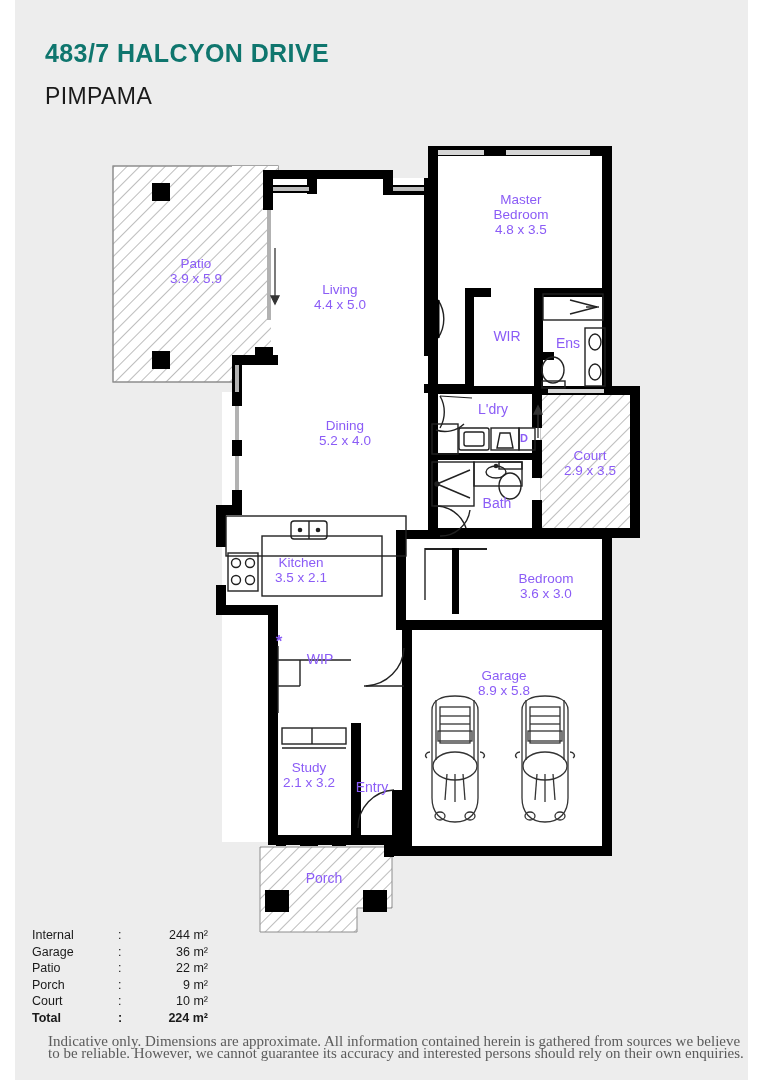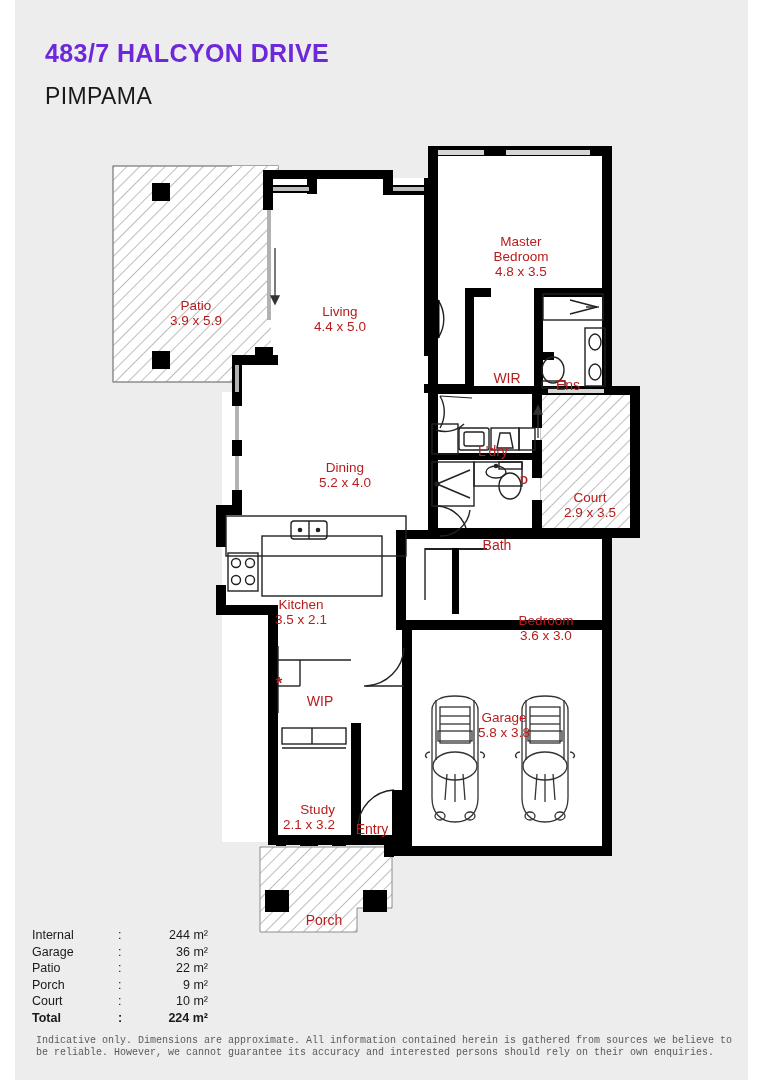--- a/index.html
+++ b/index.html
@@ -35,21 +35,21 @@
   #title-block {
     position: absolute;
     left: 45px;
     top: 38px;
     width: 600px;
   }
   #addr-line1 {
     font-size: 25px;
     font-weight: bold;
     letter-spacing: 0.4px;
-    color: #6d28d9;
+    color: #0f766e;
     line-height: 30px;
     white-space: nowrap;
   }
   #addr-line2 {
     font-size: 23px;
     font-weight: normal;
     letter-spacing: 0.4px;
     color: #1a1a1a;
     line-height: 26px;
     margin-top: 15px;
@@ -63,26 +63,25 @@
     top: 0px;
     width: 763px;
     height: 1080px;
   }
   #plan svg { display: block; }
 
   
   .rlabel {
     position: absolute;
     text-align: center;
-    color: #b91c1c;
+    color: #8b5cf6;
     line-height: 1.12;
     white-space: nowrap;
     transform: translateX(-50%);
     pointer-events: none;
-    margin-top: 42px;
   }
   .rname { font-size: 13.5px; }
   .rdim  { font-size: 13.5px; }
   .small .rname { font-size: 14px; }
   .tiny  { font-size: 11px; }
 
   
   #legend {
     position: absolute;
     left: 32px;
@@ -98,27 +97,27 @@
     vertical-align: baseline;
   }
   .lg-name  { width: 86px; text-align: left; margin-left: 40px; }
   .lg-colon { width: 16px; text-align: left; }
   .lg-val   { width: 74px; text-align: right; padding-right: 2px; }
   .lg-total td { font-weight: bold; }
 
   
   #disclaimer {
     position: absolute;
-    left: 36px;
+    left: 48px;
     top: 1035px;
     width: 706px;
-    font-size: 10px;
+    font-size: 15px;
     line-height: 12px;
     color: #5b5b5b;
-    font-family: Liberation Mono, monospace;
+    font-family: Liberation Serif, serif;
   }
 </style>
 </head>
 <body>
 
 <div id="page">
   <div id="sheet"></div>
 
   <div id="title-block">
     <div id="addr-line1">483/7 HALCYON DRIVE</div>
@@ -387,21 +386,21 @@
         </g>
       </g>
     </svg>
   </div>
 
   <div class="rlabel" style="left:196px; top:256px;">
     <div class="rname">Patio</div>
     <div class="rdim">3.9 x 5.9</div>
   </div>
 
-  <div class="rlabel" style="left:340px; top:262px;">
+  <div class="rlabel" style="left:340px; top:282px;">
     <div class="rname">Living</div>
     <div class="rdim">4.4 x 5.0</div>
   </div>
 
   <div class="rlabel" style="left:521px; top:192px;">
     <div class="rname">Master</div>
     <div class="rname">Bedroom</div>
     <div class="rdim">4.8 x 3.5</div>
   </div>
 
@@ -440,24 +439,24 @@
     <div class="rname">WIP</div>
   </div>
 
   <div class="rlabel" style="left:546px; top:571px;">
     <div class="rname">Bedroom</div>
     <div class="rdim">3.6 x 3.0</div>
   </div>
 
   <div class="rlabel" style="left:504px; top:668px;">
     <div class="rname">Garage</div>
-    <div class="rdim">5.8 x 3.8</div>
-  </div>
-
-  <div class="rlabel" style="left:309px; top:760px;text-align:right;">
+    <div class="rdim">8.9 x 5.8</div>
+  </div>
+
+  <div class="rlabel" style="left:309px; top:760px;">
     <div class="rname">Study</div>
     <div class="rdim">2.1 x 3.2</div>
   </div>
 
   <div class="rlabel small" style="left:372px; top:780px;">
     <div class="rname">Entry</div>
   </div>
 
   <div class="rlabel small" style="left:324px; top:871px;">
     <div class="rname">Porch</div>

